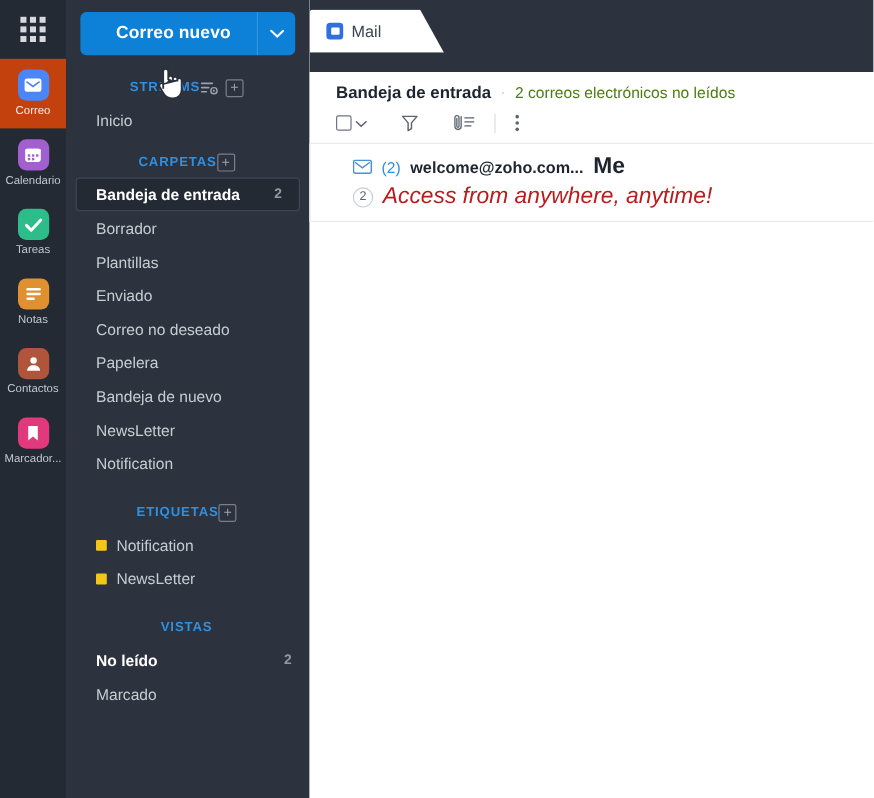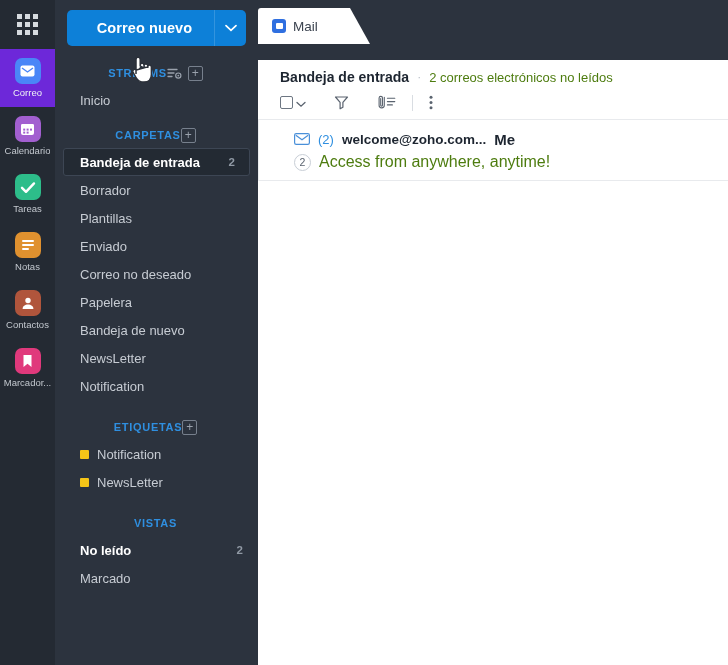--- a/index.html
+++ b/index.html
@@ -25,21 +25,21 @@
     cursor: pointer;
   }
   .grid3 { display: grid; grid-template-columns: repeat(3, 5px); grid-gap: 3px; }
   .grid3 i { display: block; width: 5px; height: 5px; background: #d6dadf; }
 
   .rail-item {
     width: 55px; height: 58px;
     display: flex; flex-direction: column; align-items: center; justify-content: center;
     cursor: pointer; position: relative;
   }
-  .rail-item.active { background: #6d28d9; }
+  .rail-item.active { background: #c2410c; }
   .rail-ico {
     width: 26px; height: 26px; border-radius: 7px;
     display: flex; align-items: center; justify-content: center;
     margin-bottom: 3px;
   }
   .rail-label {
     font-size: 9.5px; color: #c3c8cf; line-height: 11px;
     max-width: 55px; text-align: center;
     white-space: nowrap; overflow: hidden;
   }
@@ -153,28 +153,28 @@
     width: 1px; background: #eceef1;
   }
   .mailrow {
     padding: 9px 0 9px 36px; border-bottom: 1px solid #e8eaed;
     cursor: pointer; background: #ffffff;
   }
   .ml-line1 { display: flex; align-items: center; gap: 8px; height: 20px; }
   .ml-env { color: #4a90d9; display: flex; align-items: center; flex: 0 0 16px; }
   .ml-count { font-size: 13px; color: #2f8fe0; }
   .ml-from { font-size: 13.5px; font-weight: 700; color: #1d2530; }
-  .ml-to { font-size: 15px; color: #1d2530; font-weight: 700; }
+  .ml-to { font-size: 19px; color: #1d2530; font-weight: 700; }
   .ml-line2 { display: flex; align-items: center; gap: 8px; margin-top: 4px; }
   .ml-badge {
     width: 17px; height: 17px; border-radius: 50%; border: 1px solid #c8ced6;
     display: flex; align-items: center; justify-content: center;
     font-size: 10.5px; color: #5a636f; flex: 0 0 17px;
   }
-  .ml-subj { font-size: 16px; color: #4d7c0f; }
+  .ml-subj { font-size: 19px; color: #b91c1c; font-style: italic; }
 
   
   #cursor { position: absolute; left: 128px; top: 54px; pointer-events: none; }
 </style>
 </head>
 <body>
 
 <div id="app">
 
   <div id="rail">

